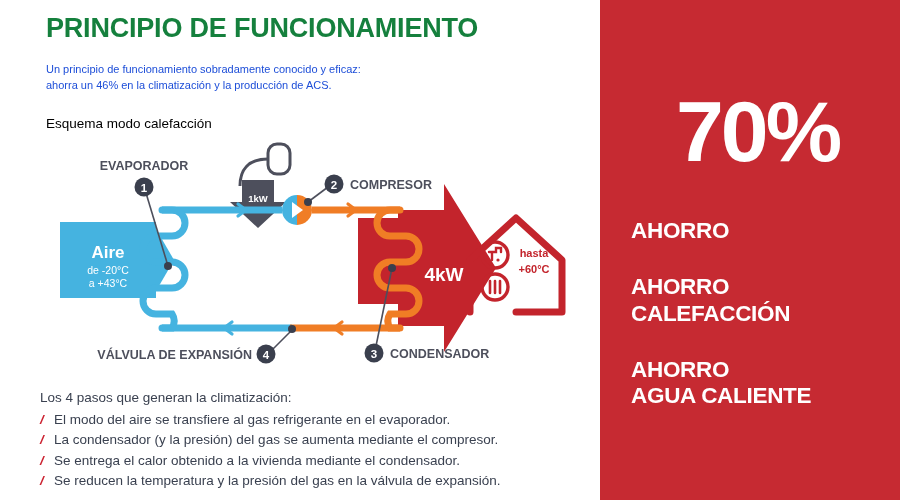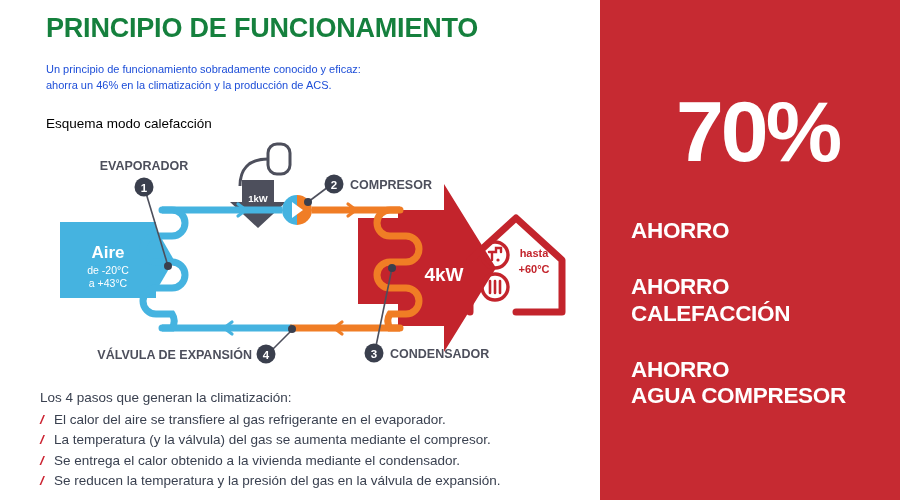--- a/index.html
+++ b/index.html
@@ -226,25 +226,25 @@
         <text x="212" y="219" font-family="Liberation Sans, sans-serif" font-size="12.5" font-weight="bold" fill="#4d4f5c" text-anchor="end">VÁLVULA DE EXPANSIÓN</text>
 
       </svg>
     </div>
 
     <div class="steps">
       <div class="steps-lead">Los 4 pasos que generan la climatización:</div>
 
       <div class="step-row">
         <span class="slash">/</span>
-        <span class="step-text">El calor del aire se transfiere al gas refrigerante en el evaporador.</span>
-      </div>
-      <div class="step-row">
-        <span class="slash">/</span>
-        <span class="step-text">La temperatura (y la válvula) del gas se aumenta mediante el compresor.</span>
+        <span class="step-text">El modo del aire se transfiere al gas refrigerante en el evaporador.</span>
+      </div>
+      <div class="step-row">
+        <span class="slash">/</span>
+        <span class="step-text">La condensador (y la presión) del gas se aumenta mediante el compresor.</span>
       </div>
       <div class="step-row">
         <span class="slash">/</span>
         <span class="step-text">Se entrega el calor obtenido a la vivienda mediante el condensador.</span>
       </div>
       <div class="step-row">
         <span class="slash">/</span>
         <span class="step-text">Se reducen la temperatura y la presión del gas en la válvula de expansión.</span>
       </div>
     </div>
@@ -255,18 +255,18 @@
     <div class="claims">
       <div class="claim">
         <div>AHORRO</div>
       </div>
       <div class="claim">
         <div>AHORRO</div>
         <div>CALEFACCIÓN</div>
       </div>
       <div class="claim">
         <div>AHORRO</div>
-        <div>AGUA COMPRESOR</div>
+        <div>AGUA CALIENTE</div>
       </div>
     </div>
   </div>
 
 </div>
 
 </body></html>

